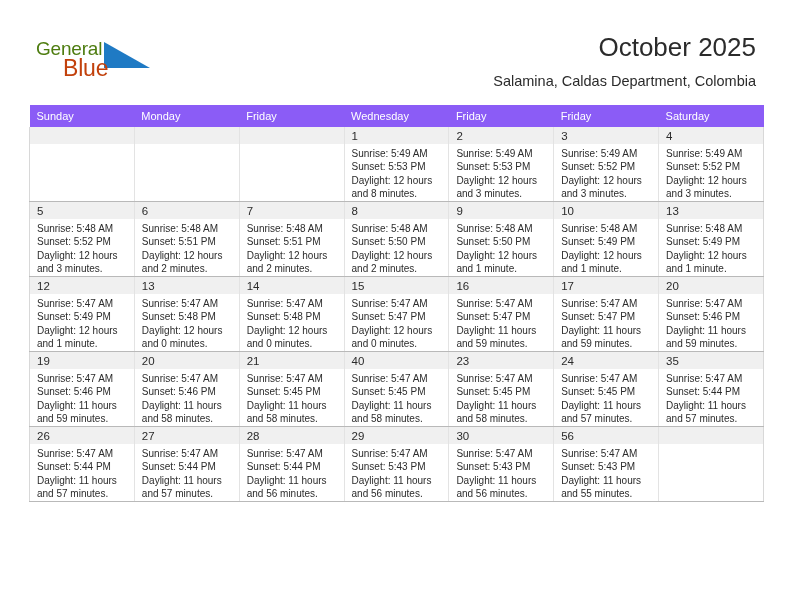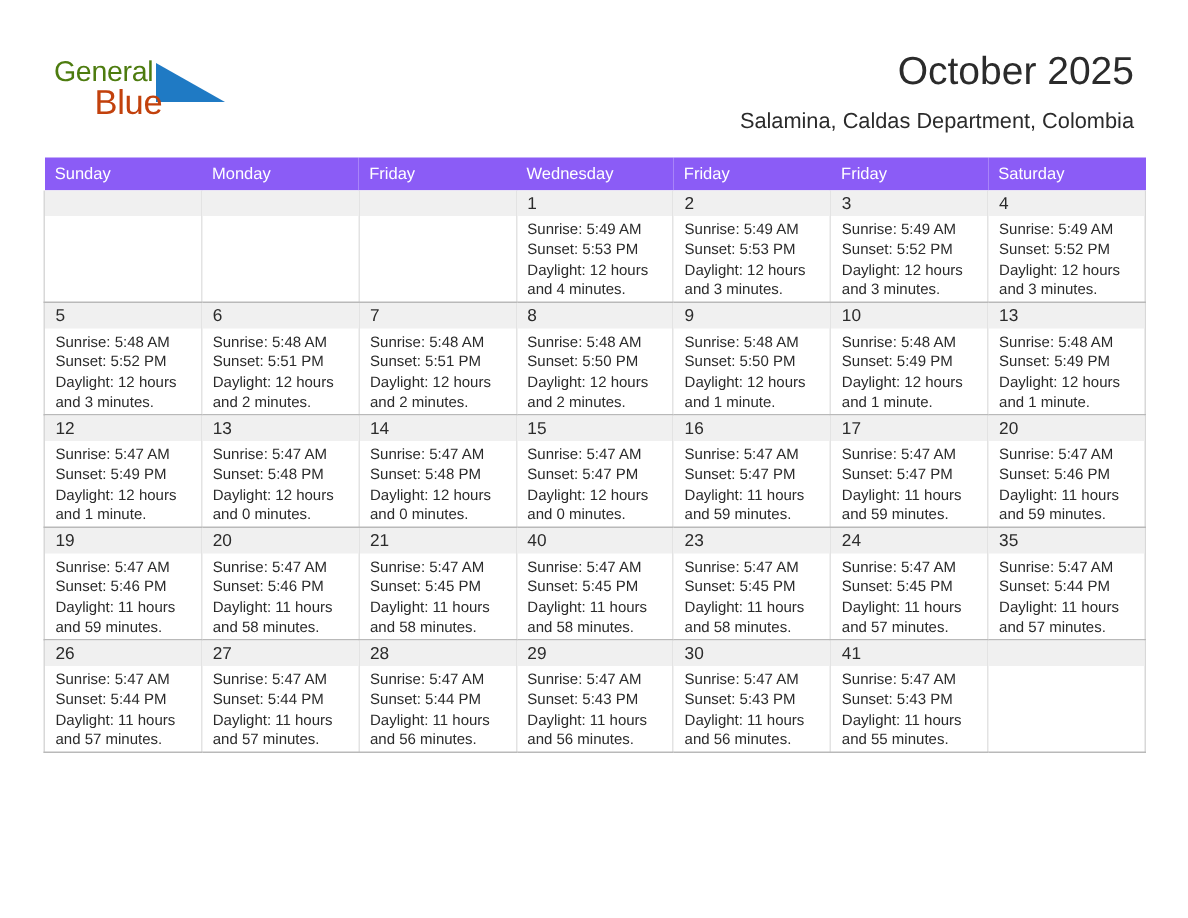--- a/index.html
+++ b/index.html
@@ -182,21 +182,21 @@
               <div class="lines"></div>
             </div>
           </td>
           <td>
             <div class="cell-inner">
               <div class="daynum-bar">1</div>
               <div class="lines">
                 <div>Sunrise: 5:49 AM</div>
                 <div>Sunset: 5:53 PM</div>
                 <div>Daylight: 12 hours</div>
-                <div>and 4 minutes.</div>
+                <div>and 8 minutes.</div>
               </div>
             </div>
           </td>
           <td>
             <div class="cell-inner">
               <div class="daynum-bar">2</div>
               <div class="lines">
                 <div>Sunrise: 5:49 AM</div>
                 <div>Sunset: 5:53 PM</div>
                 <div>Daylight: 12 hours</div>
@@ -515,21 +515,21 @@
               <div class="lines">
                 <div>Sunrise: 5:47 AM</div>
                 <div>Sunset: 5:43 PM</div>
                 <div>Daylight: 11 hours</div>
                 <div>and 56 minutes.</div>
               </div>
             </div>
           </td>
           <td>
             <div class="cell-inner">
-              <div class="daynum-bar">41</div>
+              <div class="daynum-bar">56</div>
               <div class="lines">
                 <div>Sunrise: 5:47 AM</div>
                 <div>Sunset: 5:43 PM</div>
                 <div>Daylight: 11 hours</div>
                 <div>and 55 minutes.</div>
               </div>
             </div>
           </td>
           <td class="empty">
             <div class="cell-inner">

